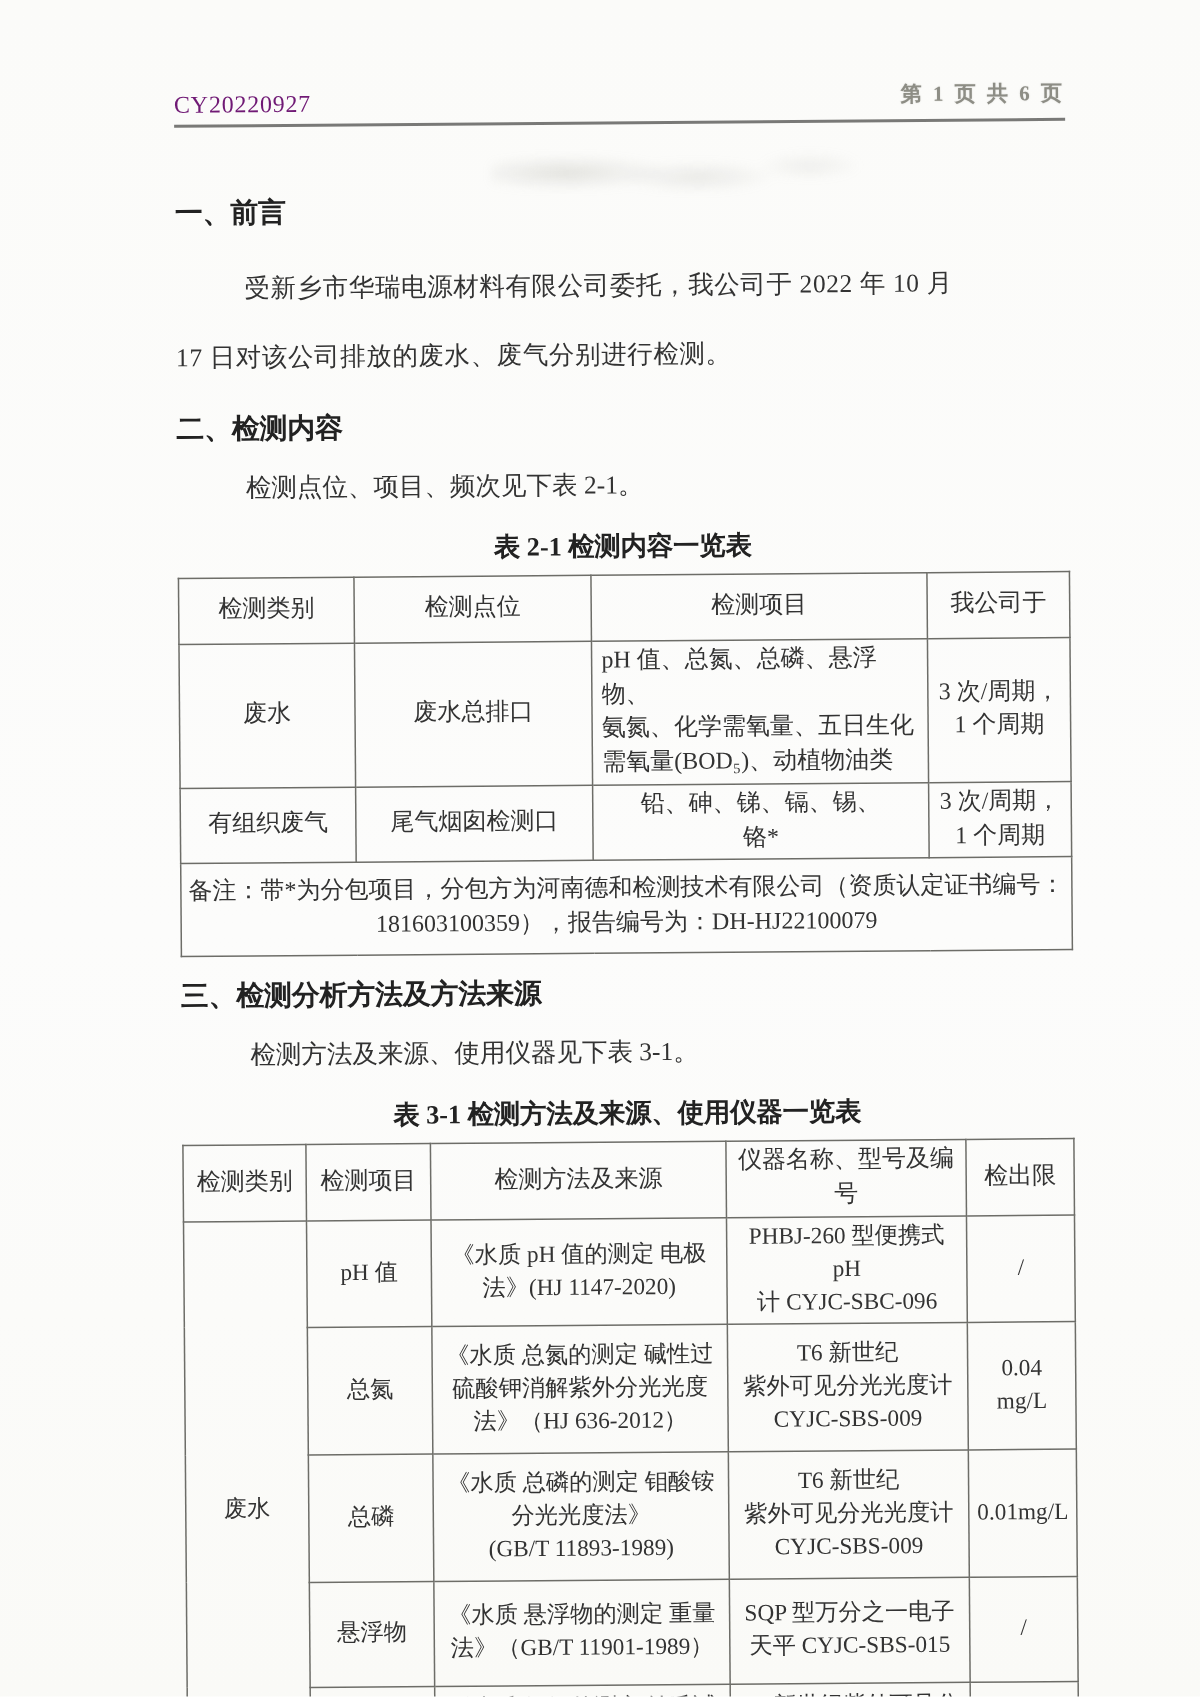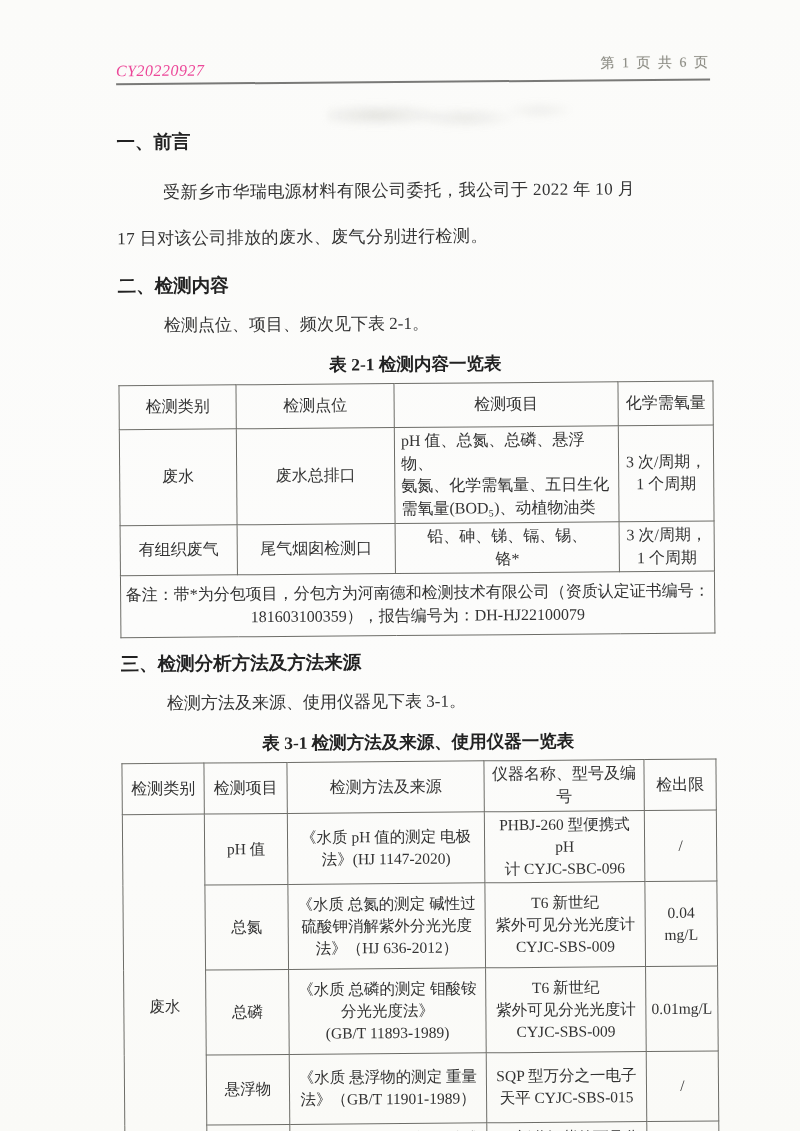--- a/index.html
+++ b/index.html
@@ -14,22 +14,22 @@
     position:absolute;top:0;left:0;width:800px;height:1131px;
     transform:rotate(-0.45deg);transform-origin:50% 40%;
   }
   .content{margin-left:119px;width:594px;}
   
   .pagehead{
     display:flex;justify-content:space-between;align-items:flex-end;
     padding-top:56px;border-bottom:2px solid rgba(70,70,68,.72);
     padding-bottom:3px;
   }
-  .doc-no{font-size:16px;color:#ec4899;letter-spacing:.5px;font-style:italic;}
-  .page-ind{font-size:14px;color:#8d8d85;letter-spacing:2px;margin-bottom:4px;font-weight:normal;text-shadow:0 0 1px rgba(141,141,133,.4);}
+  .doc-no{font-size:16px;color:#701a75;letter-spacing:.5px;}
+  .page-ind{font-size:14px;color:#8d8d85;letter-spacing:2px;margin-bottom:4px;font-weight:bold;text-shadow:0 0 1px rgba(141,141,133,.4);}
   
   .smudge{
     position:absolute;top:98px;left:330px;width:250px;height:34px;
     background:
       radial-gradient(ellipse 40% 50% at 20% 50%,rgba(170,170,162,.30),transparent 70%),
       radial-gradient(ellipse 30% 45% at 55% 60%,rgba(170,170,162,.22),transparent 70%),
       radial-gradient(ellipse 20% 40% at 85% 40%,rgba(170,170,162,.15),transparent 70%);
     filter:blur(3px);
   }
   
@@ -92,21 +92,21 @@
           <col style="width:117px">
           <col style="width:158px">
           <col style="width:224px">
           <col style="width:95px">
         </colgroup>
       <tbody>
           <tr class="r-head">
         <th>检测类别</th>
         <th>检测点位</th>
         <th>检测项目</th>
-        <th>化学需氧量</th>
+        <th>我公司于</th>
       </tr>
       <tr class="r-1">
         <td>废水</td>
         <td>废水总排口</td>
         <td class="items-left">pH 值、总氮、总磷、悬浮物、
 氨氮、化学需氧量、五日生化
 需氧量(BOD₅)、动植物油类</td>
         <td>3 次/周期，
 1 个周期</td>
       </tr>

